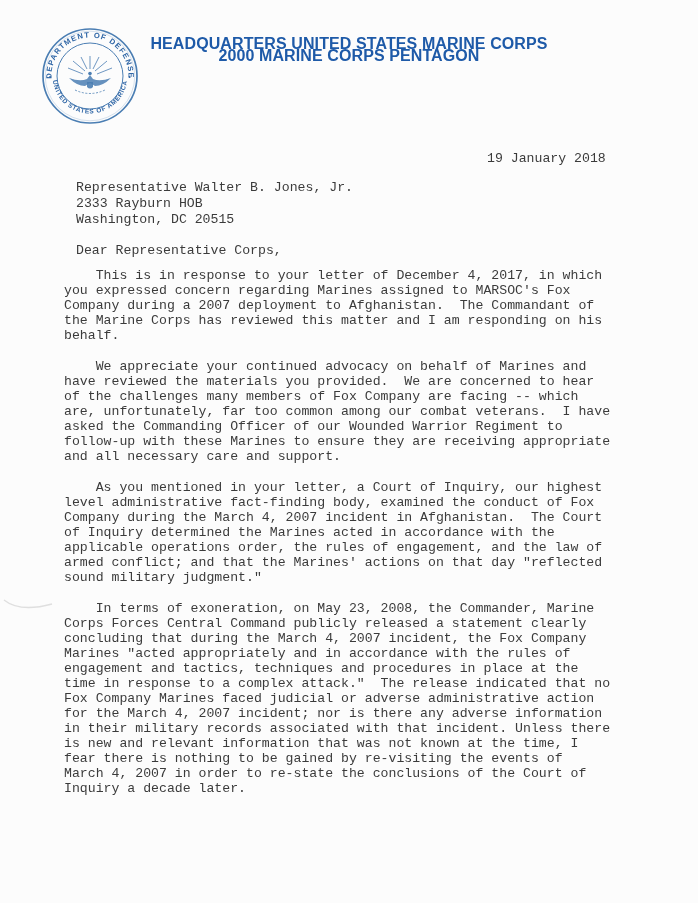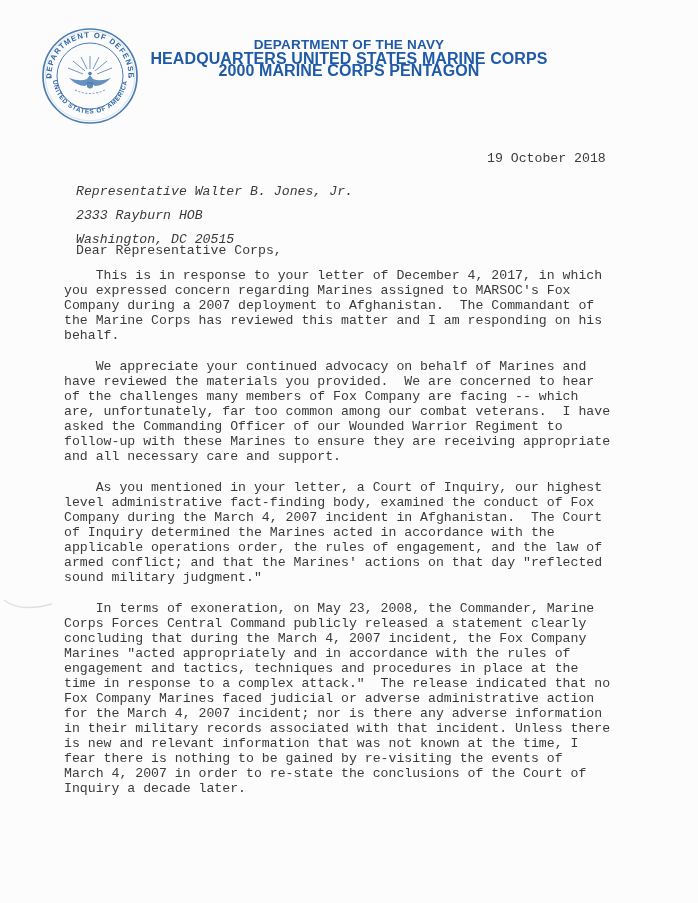--- a/index.html
+++ b/index.html
@@ -19,21 +19,21 @@
     position:absolute; left:0; right:0; top:38px;
     text-align:center;
     color:#1e5aa8;
     font-family:"Liberation Sans", sans-serif;
     font-weight:bold;
   }
   .lh1 { font-size:13.5px; line-height:14px; letter-spacing:0.2px; margin-bottom:1px; }
   .lh2 { font-size:16px; line-height:12px; letter-spacing:0.1px; }
   .typewriter { font-size:13.2px; }
   .date       { position:absolute; left:487px; top:151px; white-space:pre; }
-  .recipient  { position:absolute; left:76px;  top:180px; line-height:24px; white-space:pre;font-style:italic; }
+  .recipient  { position:absolute; left:76px;  top:180px; line-height:16px; white-space:pre; }
   .salutation { position:absolute; left:76px;  top:243px; white-space:pre; }
   .letter-body{ position:absolute; left:64px;  top:268px; line-height:15px; }
   .para { margin:0 0 16px 0; white-space:pre; }
   .artifact { position:absolute; left:0; top:590px; width:60px; height:30px; }
 </style>
 </head>
 <body>
 
 <svg class="seal" viewBox="0 0 100 100" aria-hidden="true">
   <defs>
@@ -54,26 +54,25 @@
   <g>
     <path d="M50,30 L50,43 M41,31 L47,43 M59,31 L53,43 M33,35 L45,45 M67,35 L55,45 M28,42 L43,48 M72,42 L57,48" stroke="#4b7eb3" stroke-width="0.9" fill="none" opacity="0.9"></path>
     <circle cx="50" cy="47.5" r="1.8" fill="#4b7eb3"></circle>
     <path d="M29,52 Q40,56 47,53 L50,49 L53,53 Q60,56 71,52 Q63,60 55,60 L50,57 L45,60 Q37,60 29,52 Z" fill="#4b7eb3" opacity="0.85"></path>
     <path d="M47,56 h6 v5 q-3,3 -6,0 z" fill="#4b7eb3" opacity="0.9"></path>
     <path d="M35,64 Q50,71 65,64" stroke="#4b7eb3" stroke-width="1" stroke-dasharray="2,1.6" fill="none" opacity="0.8"></path>
   </g>
 </svg>
 
 <div class="letterhead">
-  <div class="lh1">DEPARTMENT OF THE NAVY</div>
   <div class="lh2">HEADQUARTERS UNITED STATES MARINE CORPS</div>
   <div class="lh2">2000 MARINE CORPS PENTAGON</div>
 </div>
 
-<div class="date typewriter">19 October 2018</div>
+<div class="date typewriter">19 January 2018</div>
 
 <div class="recipient typewriter">Representative Walter B. Jones, Jr.
 2333 Rayburn HOB
 Washington, DC 20515</div>
 
 <div class="salutation typewriter">Dear Representative Corps,</div>
 
 <div class="letter-body typewriter">
   <p class="para">    This is in response to your letter of December 4, 2017, in which
 you expressed concern regarding Marines assigned to MARSOC's Fox

